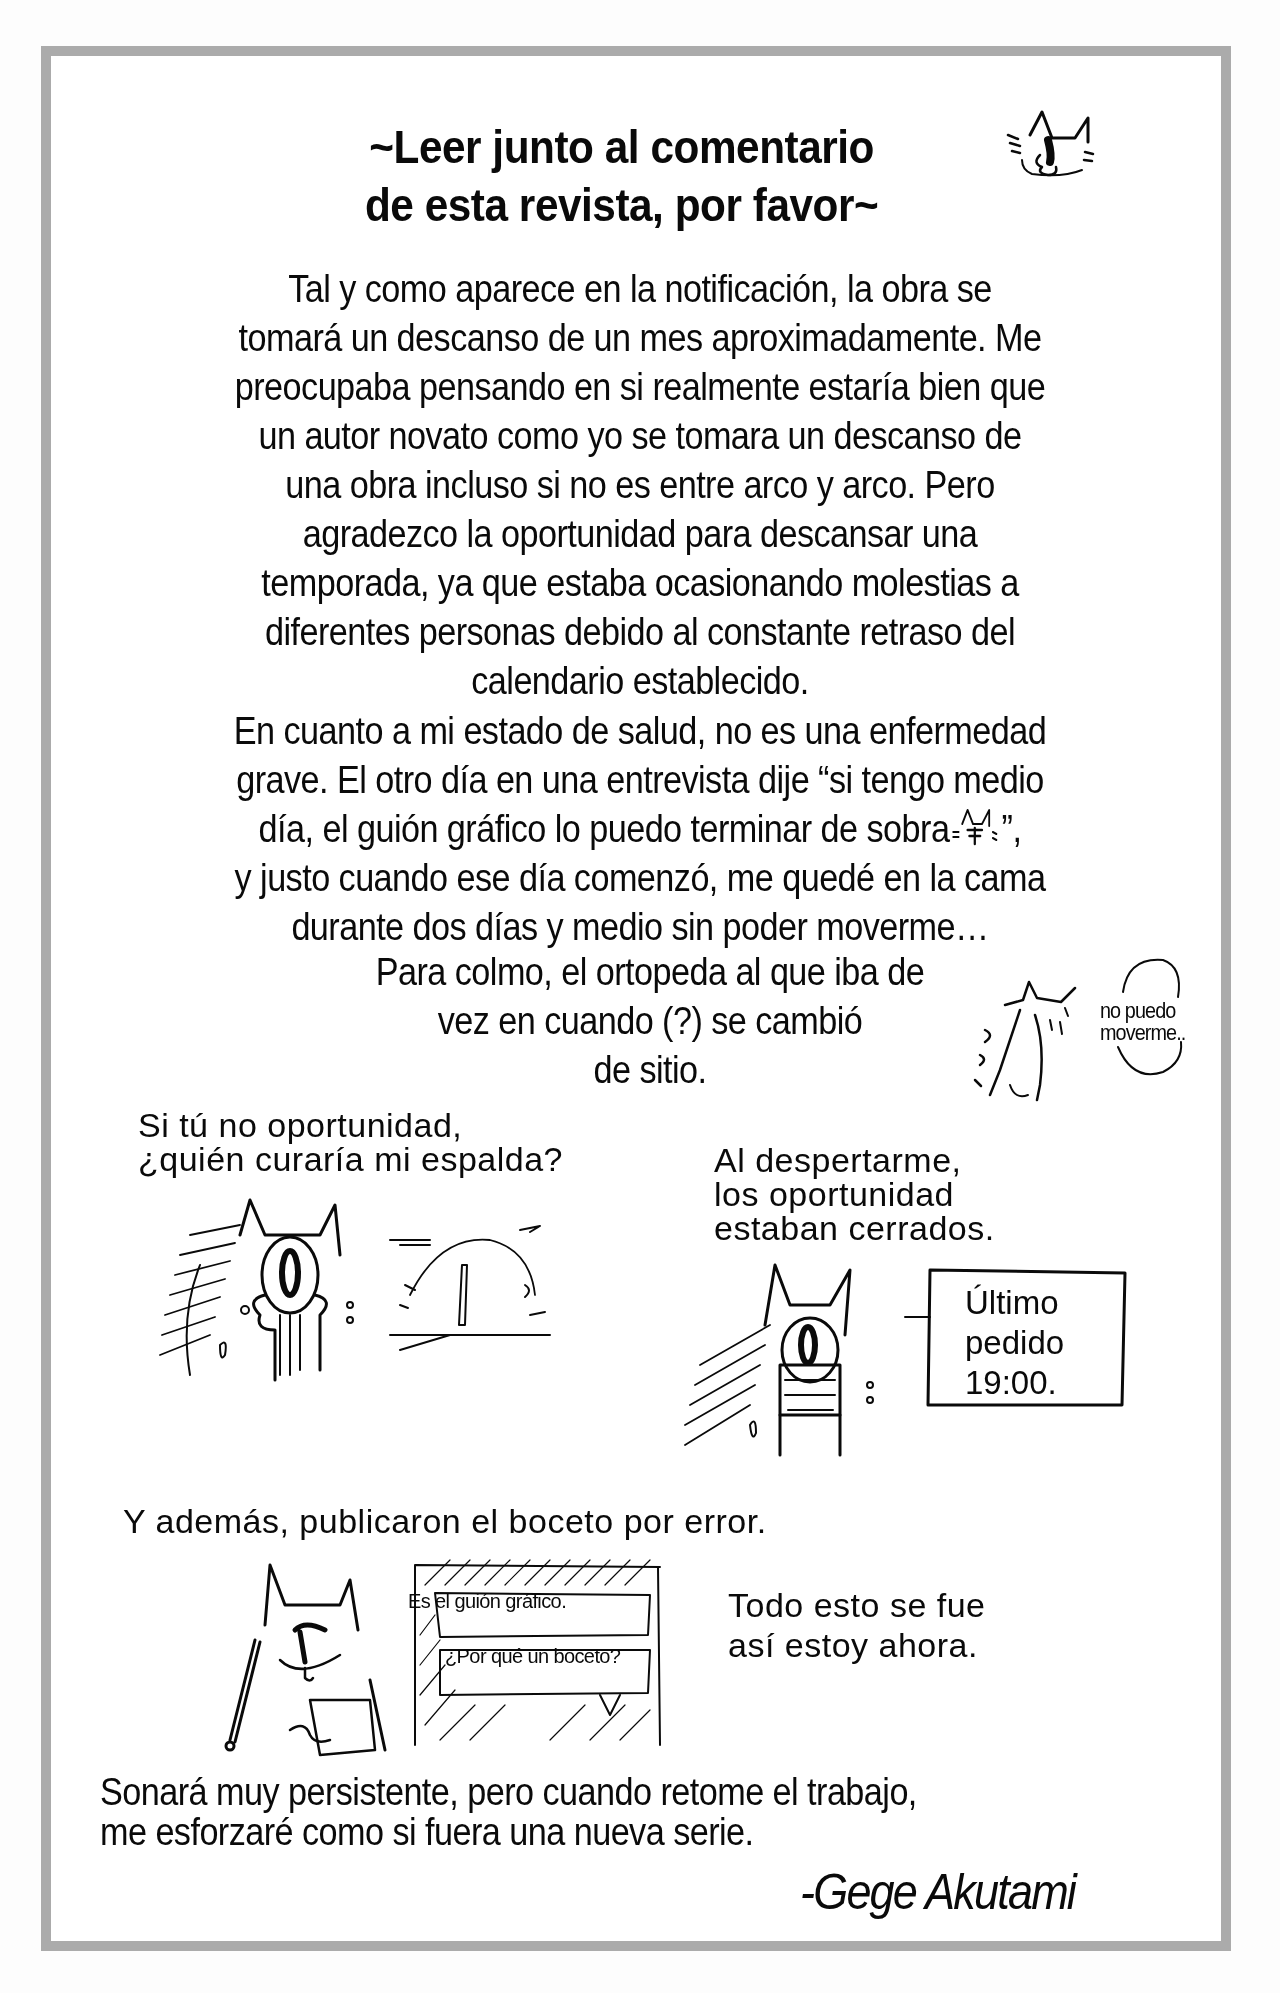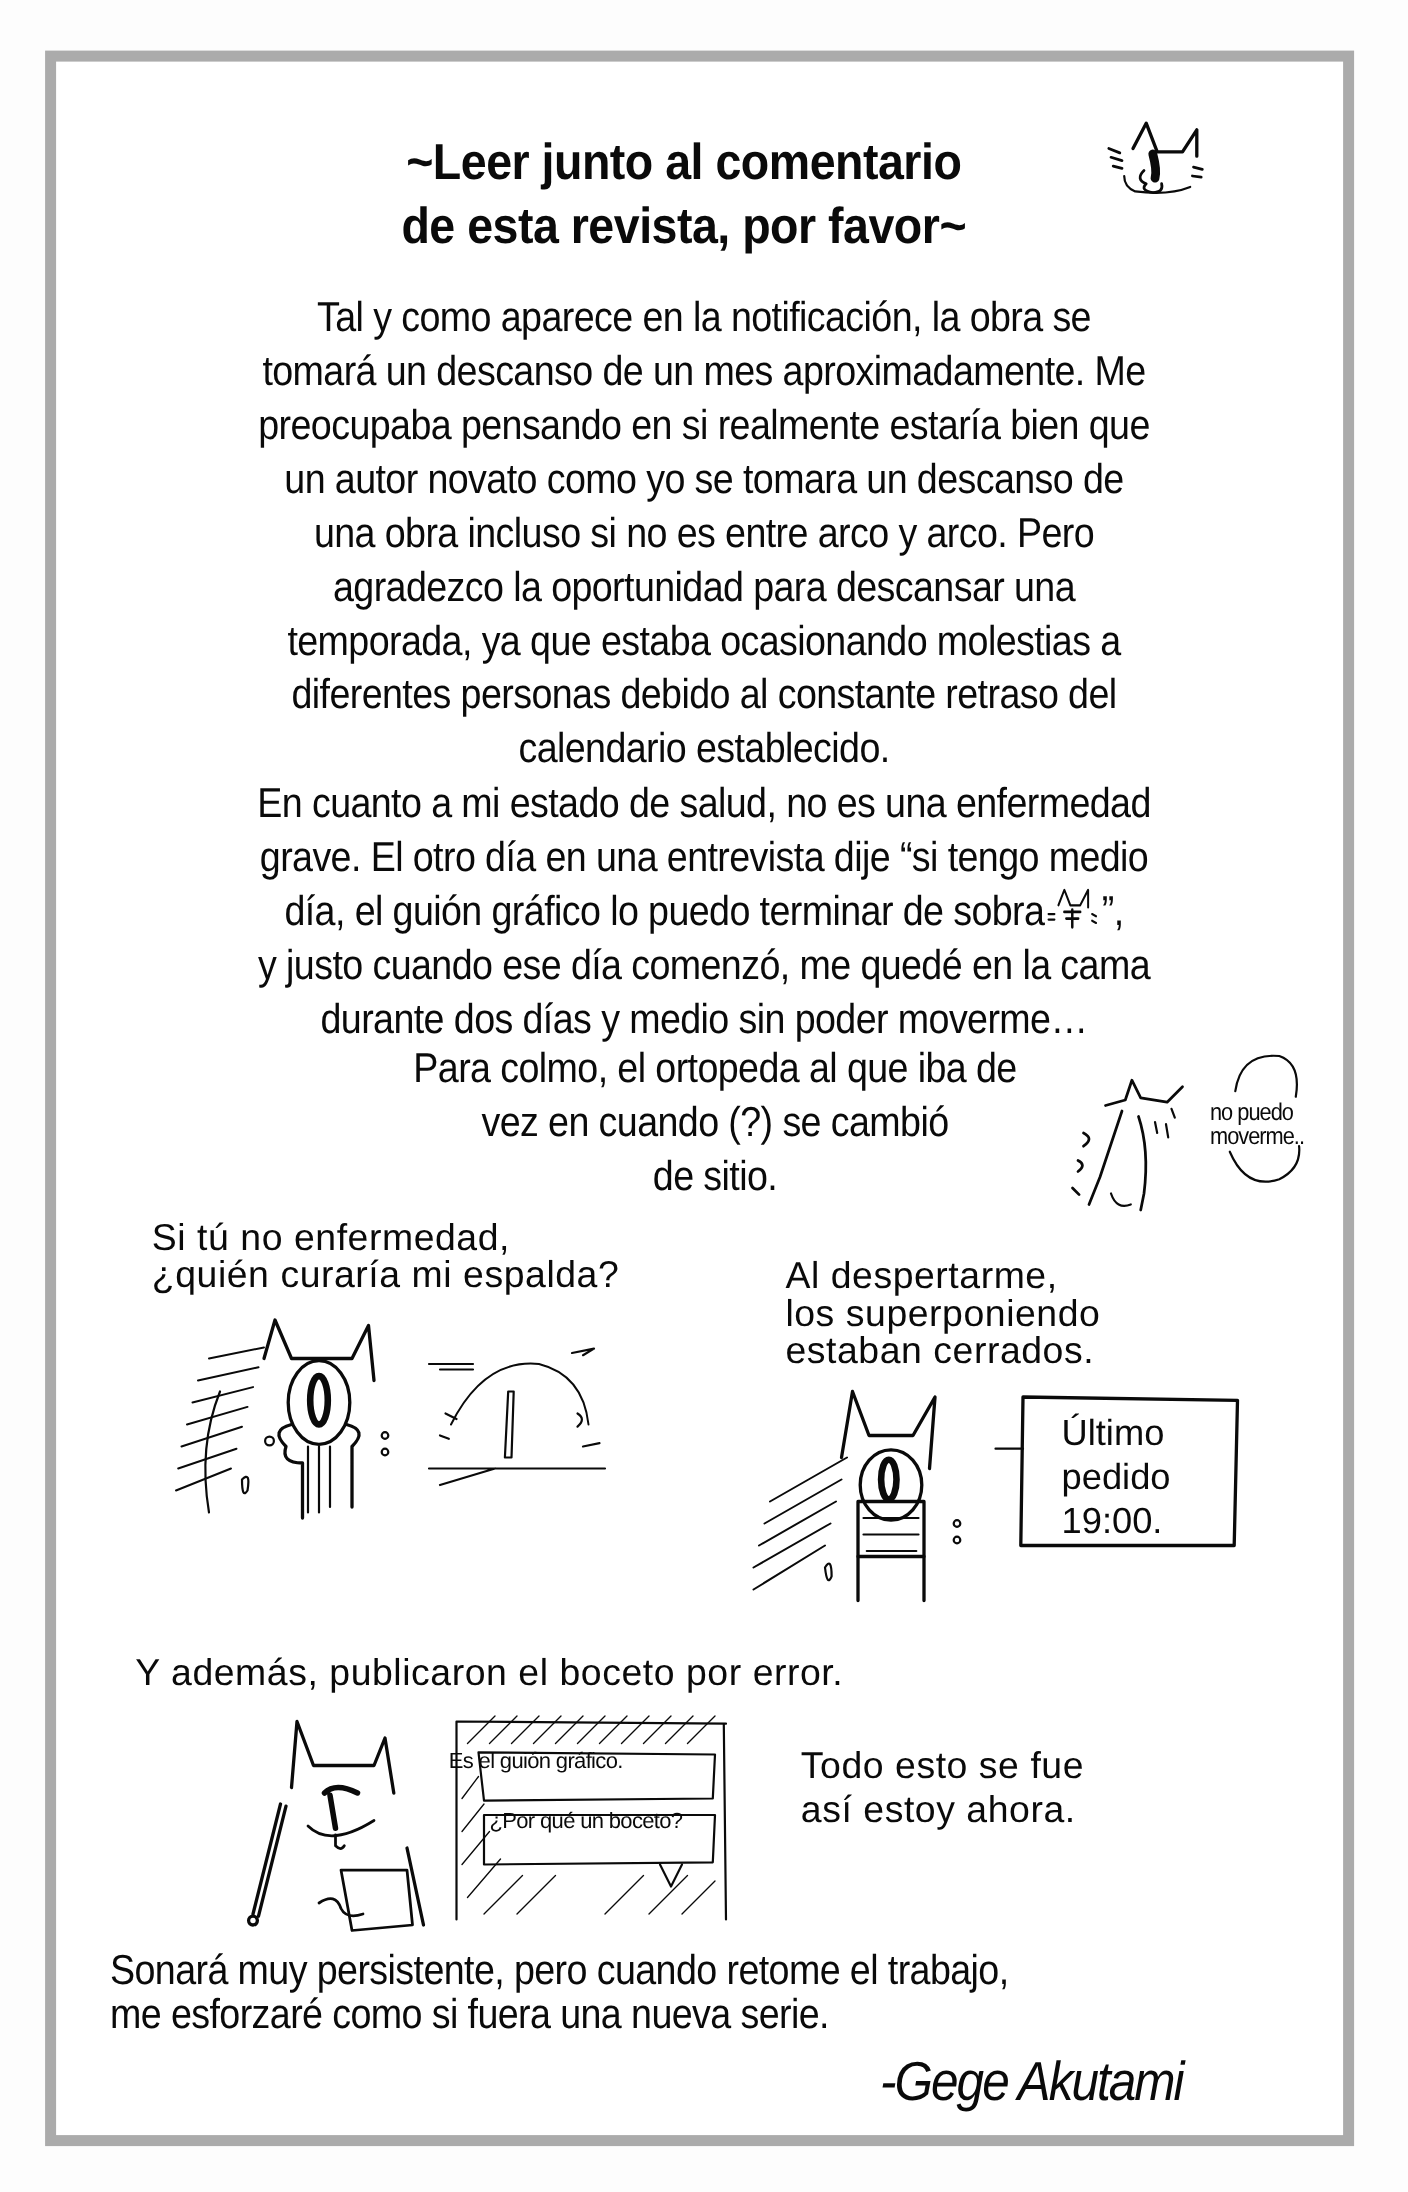--- a/index.html
+++ b/index.html
@@ -97,26 +97,26 @@
 <svg class="abs bubble" viewBox="0 0 120 130">
   <path d="M30 40 Q35 5 70 8 Q90 15 85 45" stroke-width="2"></path>
   <path d="M25 95 Q40 130 70 120 Q90 110 88 90" stroke-width="2"></path>
 </svg>
 <div class="abs bubble-text">
   <div>no puedo</div>
   <div>moverme..</div>
 </div>
 
 <div class="abs caption cap1">
-  <div>Si tú no enfermedad,</div>
+  <div>Si tú no oportunidad,</div>
   <div>¿quién curaría mi espalda?</div>
 </div>
 <div class="abs caption cap2">
   <div>Al despertarme,</div>
-  <div>los superponiendo</div>
+  <div>los oportunidad</div>
   <div>estaban cerrados.</div>
 </div>
 
 <svg class="abs panel1" viewBox="0 0 420 190">
   <path d="M90 40 L100 5 L115 40 L170 40 L185 10 L190 60" stroke-width="3"></path>
   <path d="M40 40 L90 30 M30 60 L85 48 M25 80 L80 66 M20 100 L75 84 M15 120 L70 102 M12 140 L65 122 M10 160 L60 140" stroke-width="1.8"></path>
   <path d="M50 70 Q30 120 40 180" stroke-width="2"></path>
   <ellipse cx="140" cy="80" rx="28" ry="38" stroke-width="3"></ellipse>
   <ellipse cx="140" cy="78" rx="8" ry="22" stroke-width="6"></ellipse>
   <path d="M115 100 q-20 5 -5 20 q-5 15 15 15 l0 50 M165 100 q20 5 5 20 l0 55" stroke-width="3"></path>

